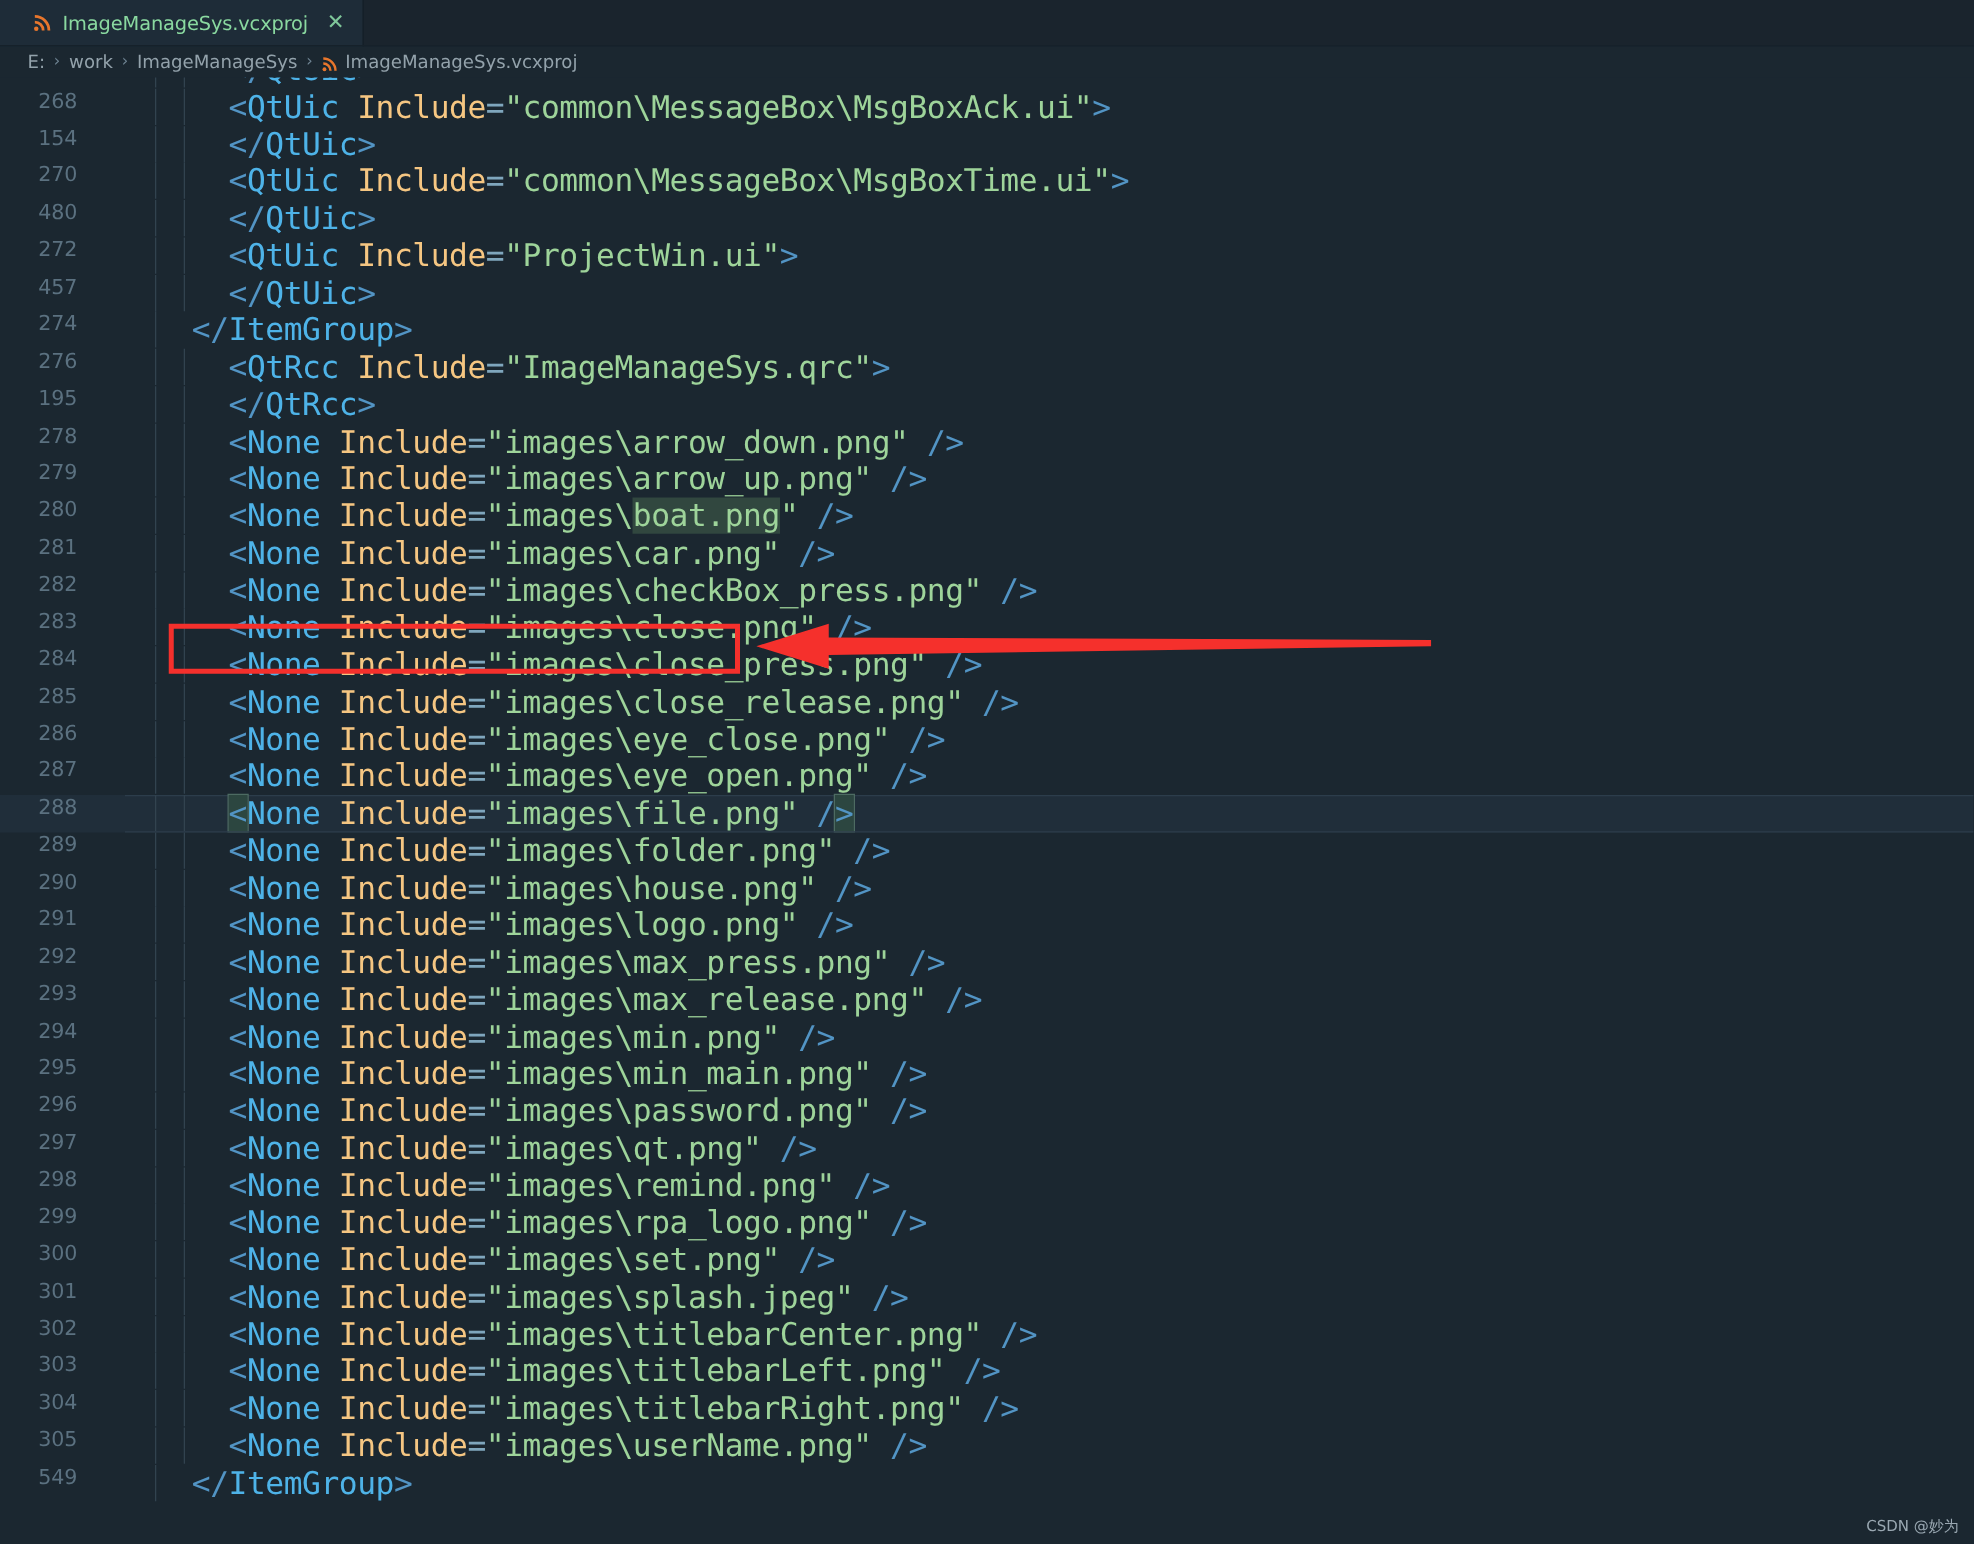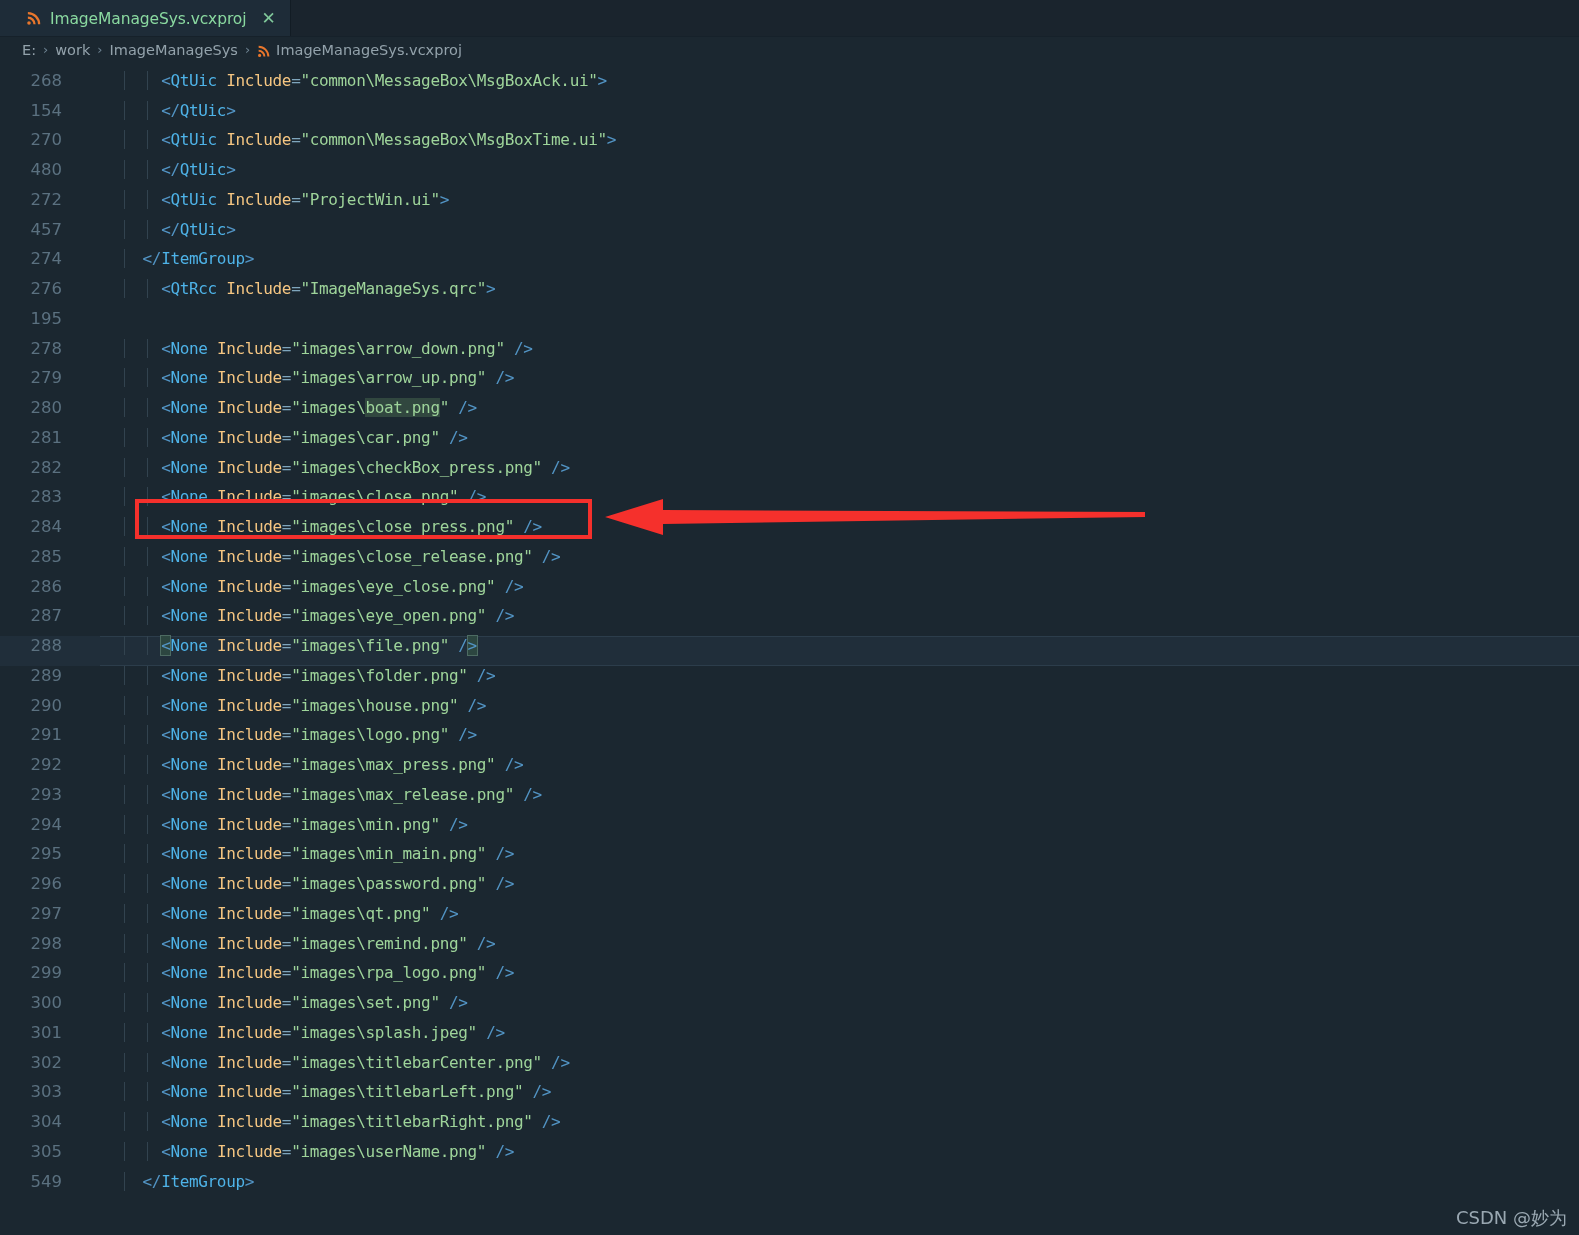--- a/index.html
+++ b/index.html
@@ -170,21 +170,21 @@
     text-align: center;
     color: #5b7180;
     font-size: 11px;
     font-family: "DejaVu Sans", sans-serif;
     user-select: none;
     cursor: pointer;
   }
   .code {
     flex: 1 1 auto;
     font-family: "DejaVu Sans Mono", monospace;
-    font-size: 16px;
+    font-size: 25px;
     letter-spacing: -0.35px;
     position: relative;
     padding-left: 0px;
     color: #b9c7d1;
   }
 
   
   .guide {
     position: absolute;
     width: 1px;
@@ -222,21 +222,21 @@
     height: 55px;
     pointer-events: none;
   }
 
   
   .watermark {
     position: absolute;
     right: 12px;
     bottom: 5px;
     font-family: "DejaVu Sans", sans-serif;
-    font-size: 18px;
+    font-size: 12px;
     color: #9aa8b2;
     user-select: none;
   }
 </style>
 </head>
 <body>
 
 <div class="window">
 
   <div class="tabbar">
@@ -275,21 +275,21 @@
     <div class="code-scroll" id="code-scroll">
         <div class="line"><div class="ln">267</div><div class="fold"></div><div class="code"><span class="guide" style="left: 24px;"></span><span class="guide" style="left: 47.44px;"></span><span style="padding-left: 24px;">    </span><span class="t-punct">&lt;/</span><span class="t-tag">QtUic</span><span class="t-punct">&gt;</span></div></div>
         <div class="line"><div class="ln">268</div><div class="fold"></div><div class="code"><span class="guide" style="left: 24px;"></span><span class="guide" style="left: 47.44px;"></span><span style="padding-left: 24px;">    </span><span class="t-punct">&lt;</span><span class="t-tag">QtUic</span><span> </span><span class="t-attr">Include</span><span class="t-eq">=</span><span class="t-str">"common\MessageBox\MsgBoxAck.ui"</span><span class="t-punct">&gt;</span></div></div>
         <div class="line"><div class="ln">154</div><div class="fold"></div><div class="code"><span class="guide" style="left: 24px;"></span><span class="guide" style="left: 47.44px;"></span><span style="padding-left: 24px;">    </span><span class="t-punct">&lt;/</span><span class="t-tag">QtUic</span><span class="t-punct">&gt;</span></div></div>
         <div class="line"><div class="ln">270</div><div class="fold"></div><div class="code"><span class="guide" style="left: 24px;"></span><span class="guide" style="left: 47.44px;"></span><span style="padding-left: 24px;">    </span><span class="t-punct">&lt;</span><span class="t-tag">QtUic</span><span> </span><span class="t-attr">Include</span><span class="t-eq">=</span><span class="t-str">"common\MessageBox\MsgBoxTime.ui"</span><span class="t-punct">&gt;</span></div></div>
         <div class="line"><div class="ln">480</div><div class="fold"></div><div class="code"><span class="guide" style="left: 24px;"></span><span class="guide" style="left: 47.44px;"></span><span style="padding-left: 24px;">    </span><span class="t-punct">&lt;/</span><span class="t-tag">QtUic</span><span class="t-punct">&gt;</span></div></div>
         <div class="line"><div class="ln">272</div><div class="fold"></div><div class="code"><span class="guide" style="left: 24px;"></span><span class="guide" style="left: 47.44px;"></span><span style="padding-left: 24px;">    </span><span class="t-punct">&lt;</span><span class="t-tag">QtUic</span><span> </span><span class="t-attr">Include</span><span class="t-eq">=</span><span class="t-str">"ProjectWin.ui"</span><span class="t-punct">&gt;</span></div></div>
         <div class="line"><div class="ln">457</div><div class="fold"></div><div class="code"><span class="guide" style="left: 24px;"></span><span class="guide" style="left: 47.44px;"></span><span style="padding-left: 24px;">    </span><span class="t-punct">&lt;/</span><span class="t-tag">QtUic</span><span class="t-punct">&gt;</span></div></div>
         <div class="line"><div class="ln">274</div><div class="fold"></div><div class="code"><span class="guide" style="left: 24px;"></span><span style="padding-left: 24px;">  </span><span class="t-punct">&lt;/</span><span class="t-tag">ItemGroup</span><span class="t-punct">&gt;</span></div></div>
         <div class="line"><div class="ln">276</div><div class="fold"></div><div class="code"><span class="guide" style="left: 24px;"></span><span class="guide" style="left: 47.44px;"></span><span style="padding-left: 24px;">    </span><span class="t-punct">&lt;</span><span class="t-tag">QtRcc</span><span> </span><span class="t-attr">Include</span><span class="t-eq">=</span><span class="t-str">"ImageManageSys.qrc"</span><span class="t-punct">&gt;</span></div></div>
-        <div class="line"><div class="ln">195</div><div class="fold"></div></div>
+        <div class="line"><div class="ln">195</div><div class="fold"></div><div class="code"><span class="guide" style="left: 24px;"></span><span class="guide" style="left: 47.44px;"></span><span style="padding-left: 24px;">    </span><span class="t-punct">&lt;/</span><span class="t-tag">QtRcc</span><span class="t-punct">&gt;</span></div></div>
         <div class="line"><div class="ln">278</div><div class="fold"></div><div class="code"><span class="guide" style="left: 24px;"></span><span class="guide" style="left: 47.44px;"></span><span style="padding-left: 24px;">    </span><span class="t-punct">&lt;</span><span class="t-tag">None</span><span> </span><span class="t-attr">Include</span><span class="t-eq">=</span><span class="t-str">"images\arrow_down.png"</span><span> </span><span class="t-punct">/&gt;</span></div></div>
         <div class="line"><div class="ln">279</div><div class="fold"></div><div class="code"><span class="guide" style="left: 24px;"></span><span class="guide" style="left: 47.44px;"></span><span style="padding-left: 24px;">    </span><span class="t-punct">&lt;</span><span class="t-tag">None</span><span> </span><span class="t-attr">Include</span><span class="t-eq">=</span><span class="t-str">"images\arrow_up.png"</span><span> </span><span class="t-punct">/&gt;</span></div></div>
         <div class="line"><div class="ln">280</div><div class="fold"></div><div class="code"><span class="guide" style="left: 24px;"></span><span class="guide" style="left: 47.44px;"></span><span style="padding-left: 24px;">    </span><span class="t-punct">&lt;</span><span class="t-tag">None</span><span> </span><span class="t-attr">Include</span><span class="t-eq">=</span><span class="t-str">"images\</span><span class="t-str sel">boat.png</span><span class="t-str">"</span><span> </span><span class="t-punct">/&gt;</span></div></div>
         <div class="line"><div class="ln">281</div><div class="fold"></div><div class="code"><span class="guide" style="left: 24px;"></span><span class="guide" style="left: 47.44px;"></span><span style="padding-left: 24px;">    </span><span class="t-punct">&lt;</span><span class="t-tag">None</span><span> </span><span class="t-attr">Include</span><span class="t-eq">=</span><span class="t-str">"images\car.png"</span><span> </span><span class="t-punct">/&gt;</span></div></div>
         <div class="line"><div class="ln">282</div><div class="fold"></div><div class="code"><span class="guide" style="left: 24px;"></span><span class="guide" style="left: 47.44px;"></span><span style="padding-left: 24px;">    </span><span class="t-punct">&lt;</span><span class="t-tag">None</span><span> </span><span class="t-attr">Include</span><span class="t-eq">=</span><span class="t-str">"images\checkBox_press.png"</span><span> </span><span class="t-punct">/&gt;</span></div></div>
         <div class="line"><div class="ln">283</div><div class="fold"></div><div class="code"><span class="guide" style="left: 24px;"></span><span class="guide" style="left: 47.44px;"></span><span style="padding-left: 24px;">    </span><span class="t-punct">&lt;</span><span class="t-tag">None</span><span> </span><span class="t-attr">Include</span><span class="t-eq">=</span><span class="t-str">"images\close.png"</span><span> </span><span class="t-punct">/&gt;</span></div></div>
         <div class="line"><div class="ln">284</div><div class="fold"></div><div class="code"><span class="guide" style="left: 24px;"></span><span class="guide" style="left: 47.44px;"></span><span style="padding-left: 24px;">    </span><span class="t-punct">&lt;</span><span class="t-tag">None</span><span> </span><span class="t-attr">Include</span><span class="t-eq">=</span><span class="t-str">"images\close_press.png"</span><span> </span><span class="t-punct">/&gt;</span></div></div>
         <div class="line"><div class="ln">285</div><div class="fold"></div><div class="code"><span class="guide" style="left: 24px;"></span><span class="guide" style="left: 47.44px;"></span><span style="padding-left: 24px;">    </span><span class="t-punct">&lt;</span><span class="t-tag">None</span><span> </span><span class="t-attr">Include</span><span class="t-eq">=</span><span class="t-str">"images\close_release.png"</span><span> </span><span class="t-punct">/&gt;</span></div></div>
         <div class="line"><div class="ln">286</div><div class="fold"></div><div class="code"><span class="guide" style="left: 24px;"></span><span class="guide" style="left: 47.44px;"></span><span style="padding-left: 24px;">    </span><span class="t-punct">&lt;</span><span class="t-tag">None</span><span> </span><span class="t-attr">Include</span><span class="t-eq">=</span><span class="t-str">"images\eye_close.png"</span><span> </span><span class="t-punct">/&gt;</span></div></div>
         <div class="line"><div class="ln">287</div><div class="fold"></div><div class="code"><span class="guide" style="left: 24px;"></span><span class="guide" style="left: 47.44px;"></span><span style="padding-left: 24px;">    </span><span class="t-punct">&lt;</span><span class="t-tag">None</span><span> </span><span class="t-attr">Include</span><span class="t-eq">=</span><span class="t-str">"images\eye_open.png"</span><span> </span><span class="t-punct">/&gt;</span></div></div>

